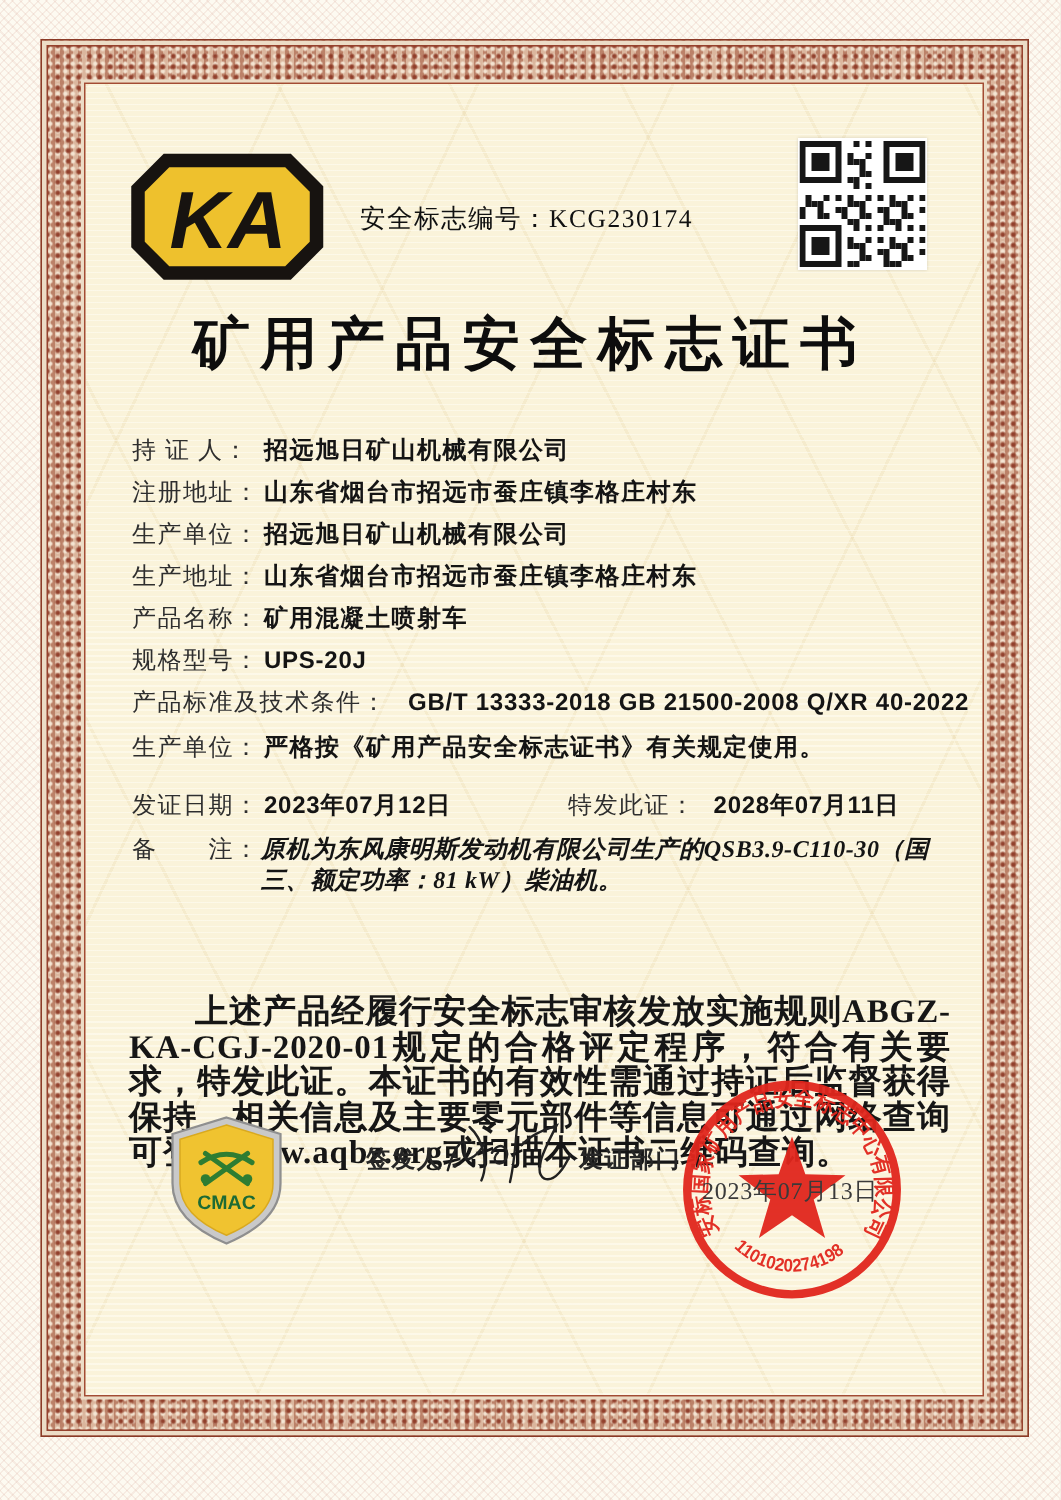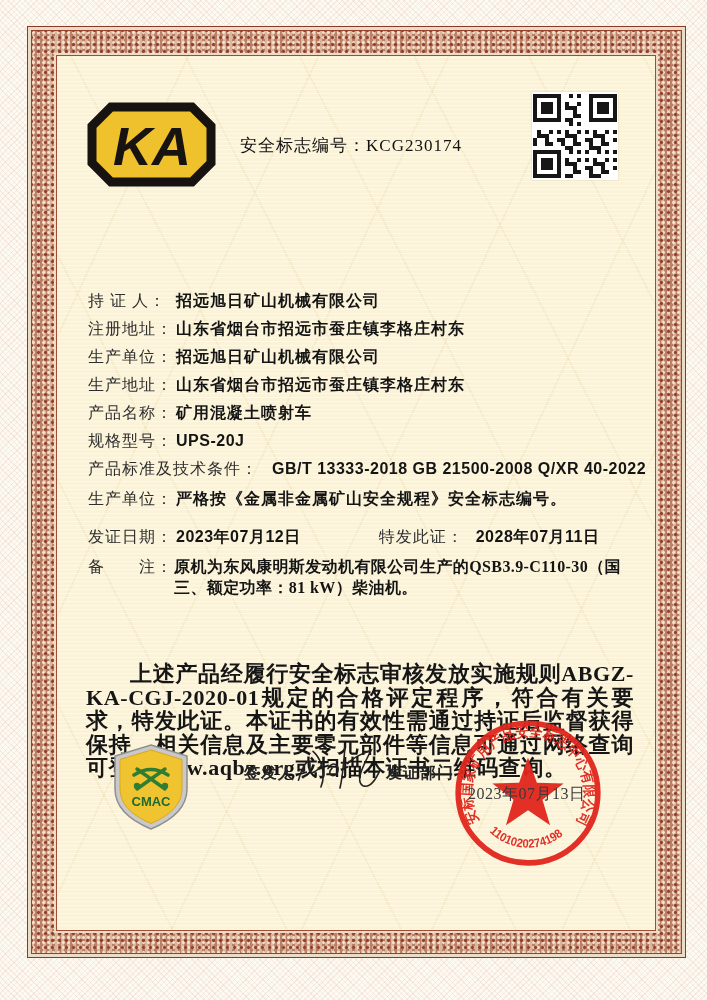--- a/index.html
+++ b/index.html
@@ -51,21 +51,21 @@
   .row{height:28px;line-height:20px;font-size:16px;white-space:nowrap;}
   .row.tall{height:30px;}
   .lbl{display:inline-block;width:88px;color:#2e2e2e;letter-spacing:1px;vertical-align:top;}
   .lbl.wide{width:auto;margin-right:14px;}
   .val{font-weight:600;color:#141414;letter-spacing:1px;}
   .val.latin{font-family:"Liberation Sans","DejaVu Sans",sans-serif;font-weight:700;letter-spacing:.5px;text-align:center;}
   .dates-row{left:88px;top:527px;width:560px;font-size:16px;white-space:nowrap;}
   .dates-row .gap{display:inline-block;width:78px;}
   .remark{left:88px;top:556px;width:556px;font-size:16px;line-height:21px;}
   .remark .lbl{width:86px;}
-  .remark .val{display:inline-block;width:462px;vertical-align:top;letter-spacing:.4px;}
+  .remark .val{display:inline-block;width:462px;vertical-align:top;letter-spacing:.4px;font-style:italic;}
   
   .statement{left:86px;top:640px;width:548px;font-size:22px;line-height:23.5px;
     font-weight:600;color:#161616;text-align:justify;text-indent:2em;letter-spacing:.6px;}
   
   .cmac-badge{left:113px;top:744px;width:76px;height:86px;}
   .signer-label{left:244px;top:763px;font-size:16px;font-weight:600;color:#262626;letter-spacing:1px;}
   .issuer-label{left:386px;top:763px;font-size:16px;font-weight:600;color:#262626;letter-spacing:1px;}
   .signature{left:292px;top:742px;width:94px;height:54px;transform:rotate(-3deg);}
   .stamp{left:452px;top:710px;width:152px;height:162px;opacity:.95;}
   .stamp-date{left:468px;top:784px;font-size:16px;color:#3a3a3a;letter-spacing:.5px;z-index:5;
@@ -184,20 +184,21 @@
         <rect x="8" y="8" width="12" height="12" fill="#161616"></rect>
         <rect x="56" y="0" width="28" height="28" fill="#161616"></rect>
         <rect x="60" y="4" width="20" height="20" fill="#fff"></rect>
         <rect x="64" y="8" width="12" height="12" fill="#161616"></rect>
         <rect x="0" y="56" width="28" height="28" fill="#161616"></rect>
         <rect x="4" y="60" width="20" height="20" fill="#fff"></rect>
         <rect x="8" y="64" width="12" height="12" fill="#161616"></rect>
       </svg>
   </div>
 
+  <h1 class="abs cert-title">矿用产品安全标志证书</h1>
 
   <div class="abs fields">
     <div class="row">
       <span class="lbl">持 证 人：</span><span class="val">招远旭日矿山机械有限公司</span>
     </div>
     <div class="row">
       <span class="lbl">注册地址：</span><span class="val">山东省烟台市招远市蚕庄镇李格庄村东</span>
     </div>
     <div class="row">
       <span class="lbl">生产单位：</span><span class="val">招远旭日矿山机械有限公司</span>
@@ -208,21 +209,21 @@
     <div class="row">
       <span class="lbl">产品名称：</span><span class="val">矿用混凝土喷射车</span>
     </div>
     <div class="row">
       <span class="lbl">规格型号：</span><span class="val latin">UPS-20J</span>
     </div>
     <div class="row tall">
       <span class="lbl wide">产品标准及技术条件：</span><span class="val latin">GB/T 13333-2018 GB 21500-2008 Q/XR 40-2022</span>
     </div>
     <div class="row">
-      <span class="lbl">生产单位：</span><span class="val">严格按《金属非金属矿山安全规程》安全标志编号。</span>
+      <span class="lbl">生产单位：</span><span class="val">严格按《矿用产品安全标志证书》有关规定使用。</span>
     </div>
   </div>
 
   <div class="abs dates-row">
     <span class="lbl">发证日期：</span><span class="val latin">2023年07月12日</span><span class="gap"></span><span style="color:#2e2e2e;letter-spacing:1px;">特发此证：</span>&nbsp;&nbsp;&nbsp;<span class="val latin">2028年07月11日</span>
   </div>
 
   <div class="abs remark">
     <span class="lbl">备　　注：</span><span class="val">原机为东风康明斯发动机有限公司生产的QSB3.9-C110-30（国三、额定功率：81 kW）柴油机。</span>
   </div>

